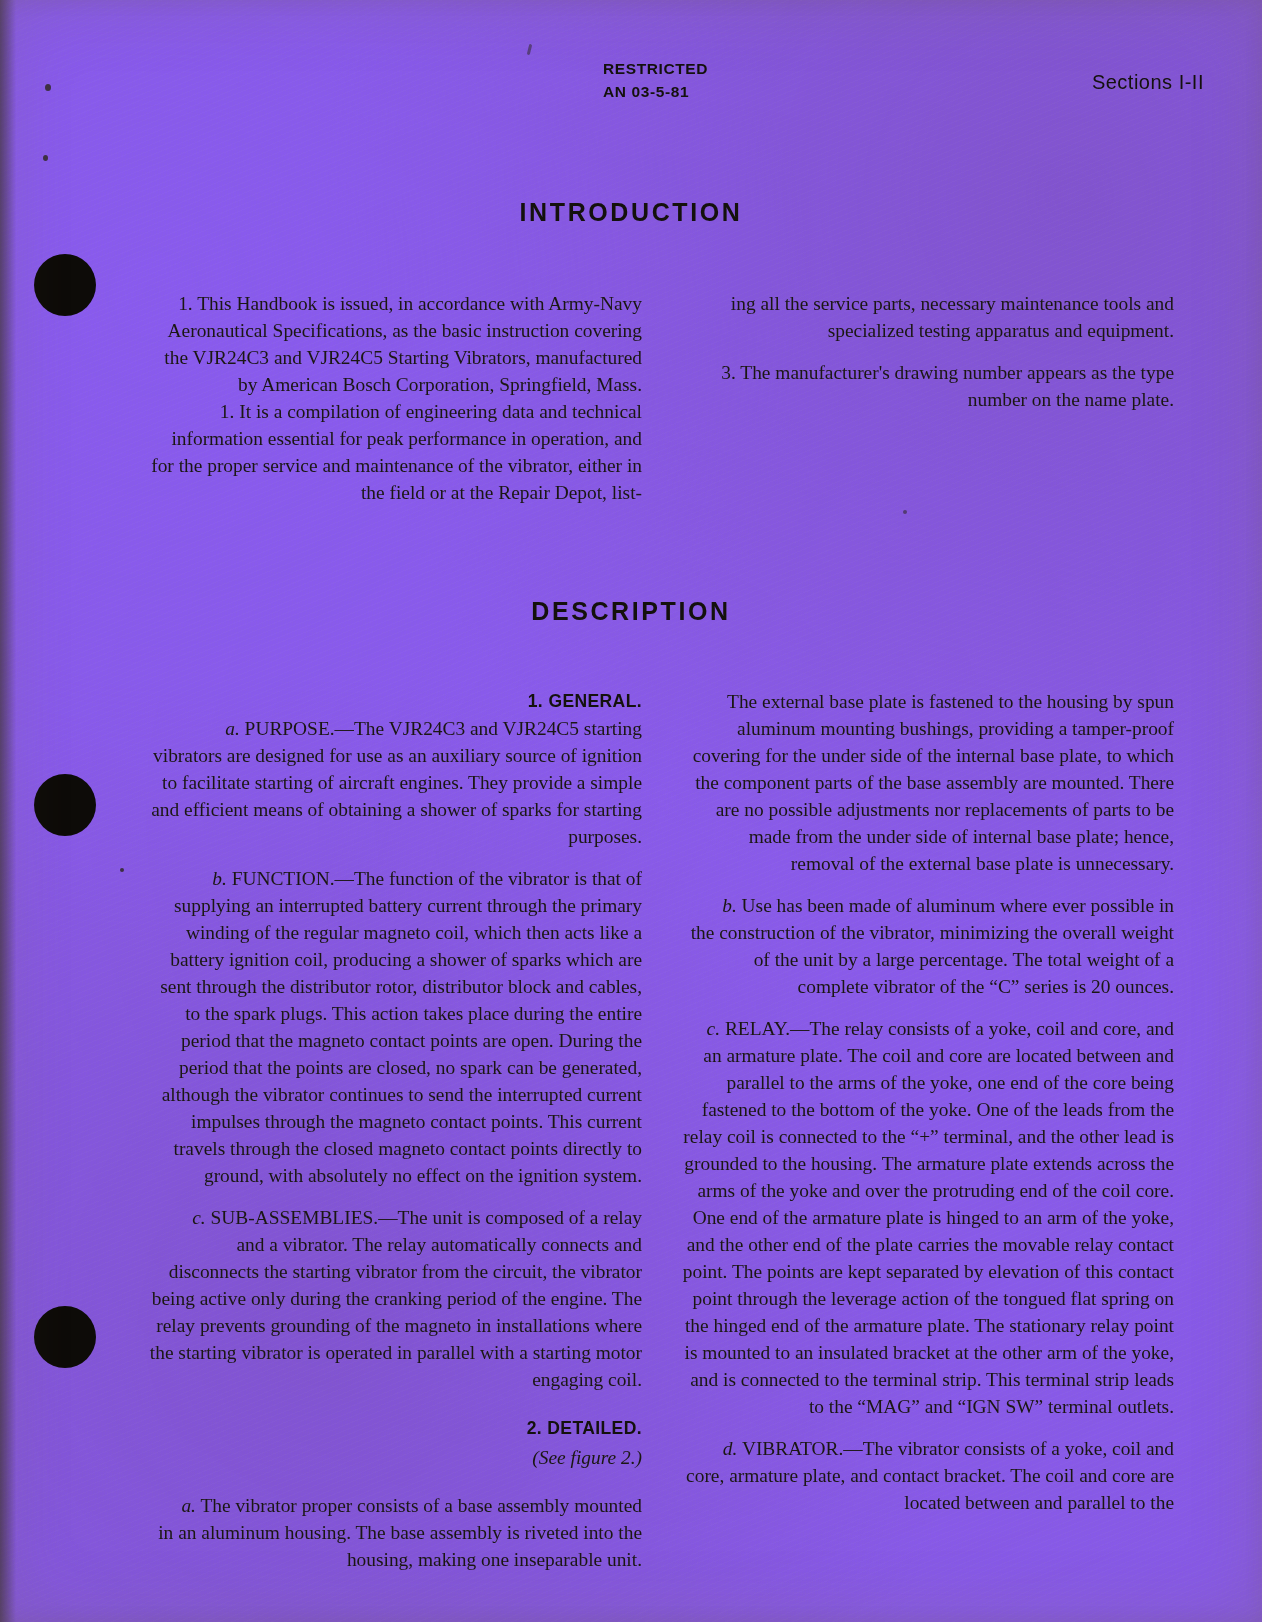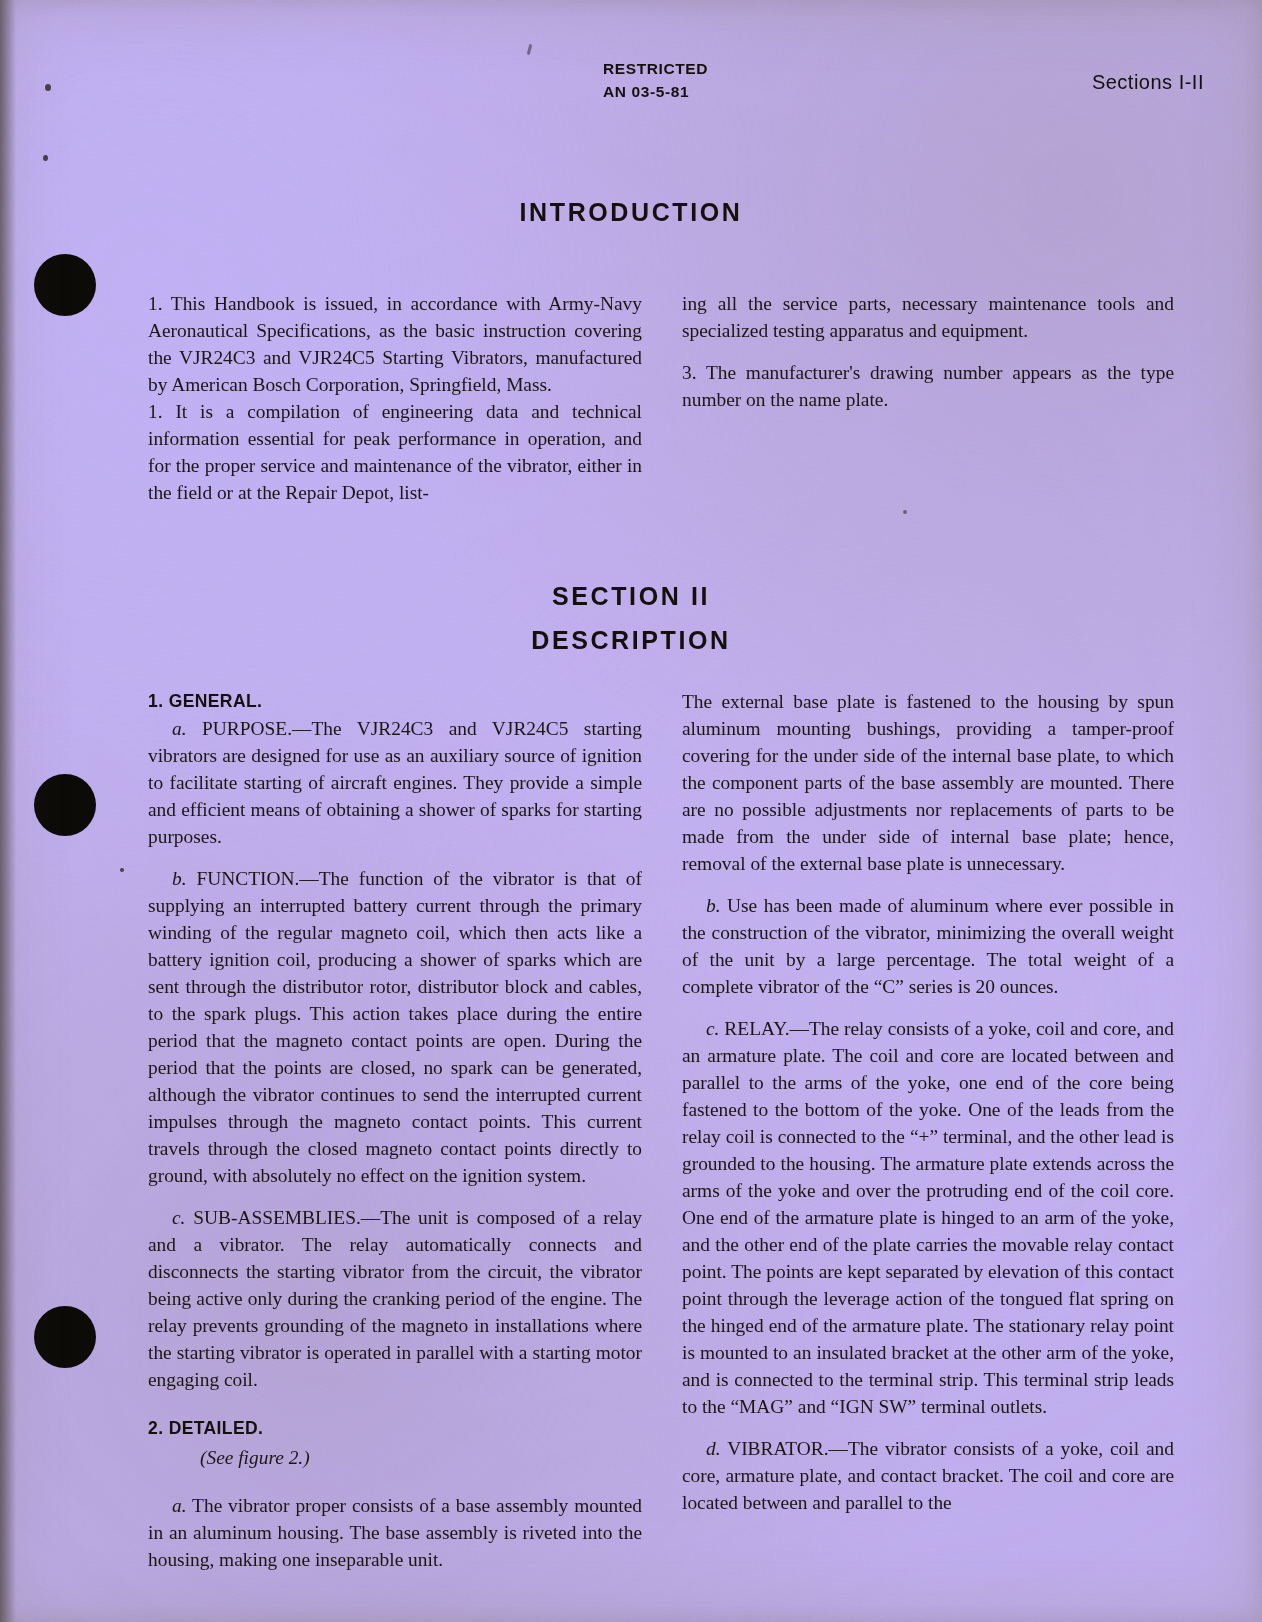--- a/index.html
+++ b/index.html
@@ -119,21 +119,21 @@
   
   .col {
     position: absolute;
     width: 494px;
     font-size: 19.4px;
     line-height: 27.0px;
     text-align: justify;
     text-justify: inter-word;
     hyphens: none;
   }
-  .col p { margin: 0; }
+  .col p { margin: 0; text-align: right; }
 
   #c1-left  { left: 148px; top: 290px; }
   #c1-right { left: 682px; top: 290px; width: 492px; }
   #c2-left  { left: 148px; top: 688px; }
   #c2-right { left: 682px; top: 688px; width: 492px; }
 
   .para-num { text-indent: 0; }
   .para-ind { text-indent: 24px; }
   .para-gap { margin-top: 15px !important; }
 
@@ -168,21 +168,21 @@
     position: absolute;
     background: #2a241b;
     border-radius: 50%;
     z-index: 4;
     opacity: 0.8;
   }
 </style>
 </head>
 <body>
 
-<div id="page" style="background-color: #c4b5fd; color: rgb(27, 23, 19);">
+<div id="page" style="background-color: #8b5cf6; color: rgb(27, 23, 19);">
 
   <div class="content">
 
     <div class="header">
       <div class="hdr-center">
         <div>RESTRICTED</div>
         <div>AN 03-5-81</div>
       </div>
       <div class="hdr-right">Sections I-II</div>
     </div>
@@ -195,21 +195,20 @@
       <p class="para-num">1. This Handbook is issued, in accordance with Army-Navy Aeronautical Specifications, as the basic instruction covering the VJR24C3 and VJR24C5 Starting Vibrators, manufactured by American Bosch Corporation, Springfield, Mass.</p>
       <p class="para-num">1. It is a compilation of engineering data and technical information essential for peak performance in operation, and for the proper service and maintenance of the vibrator, either in the field or at the Repair Depot, list-</p>
     </div>
 
     <div class="col" id="c1-right">
       <p class="para-num">ing all the service parts, necessary maintenance tools and specialized testing apparatus and equipment.</p>
       <p class="para-num para-gap">3. The manufacturer's drawing number appears as the type number on the name plate.</p>
     </div>
 
     <div class="sec-title" id="sec2-title">
-      <span class="line1">SECTION II</span>
       <span class="line2">DESCRIPTION</span>
     </div>
 
     <div class="col" id="c2-left">
 
       <p class="runhead">1. GENERAL.</p>
 
       <p class="para-ind"><span class="ital">a.</span><span> PURPOSE.—</span><span>The VJR24C3 and VJR24C5 starting vibrators are designed for use as an auxiliary source of ignition to facilitate starting of aircraft engines. They provide a simple and efficient means of obtaining a shower of sparks for starting purposes.</span></p>
 
       <p class="para-ind para-gap"><span class="ital">b.</span><span> FUNCTION.—</span><span>The function of the vibrator is that of supplying an interrupted battery current through the primary winding of the regular magneto coil, which then acts like a battery ignition coil, producing a shower of sparks which are sent through the distributor rotor, distributor block and cables, to the spark plugs. This action takes place during the entire period that the magneto contact points are open. During the period that the points are closed, no spark can be generated, although the vibrator continues to send the interrupted current impulses through the magneto contact points. This current travels through the closed magneto contact points directly to ground, with absolutely no effect on the ignition system.</span></p>

